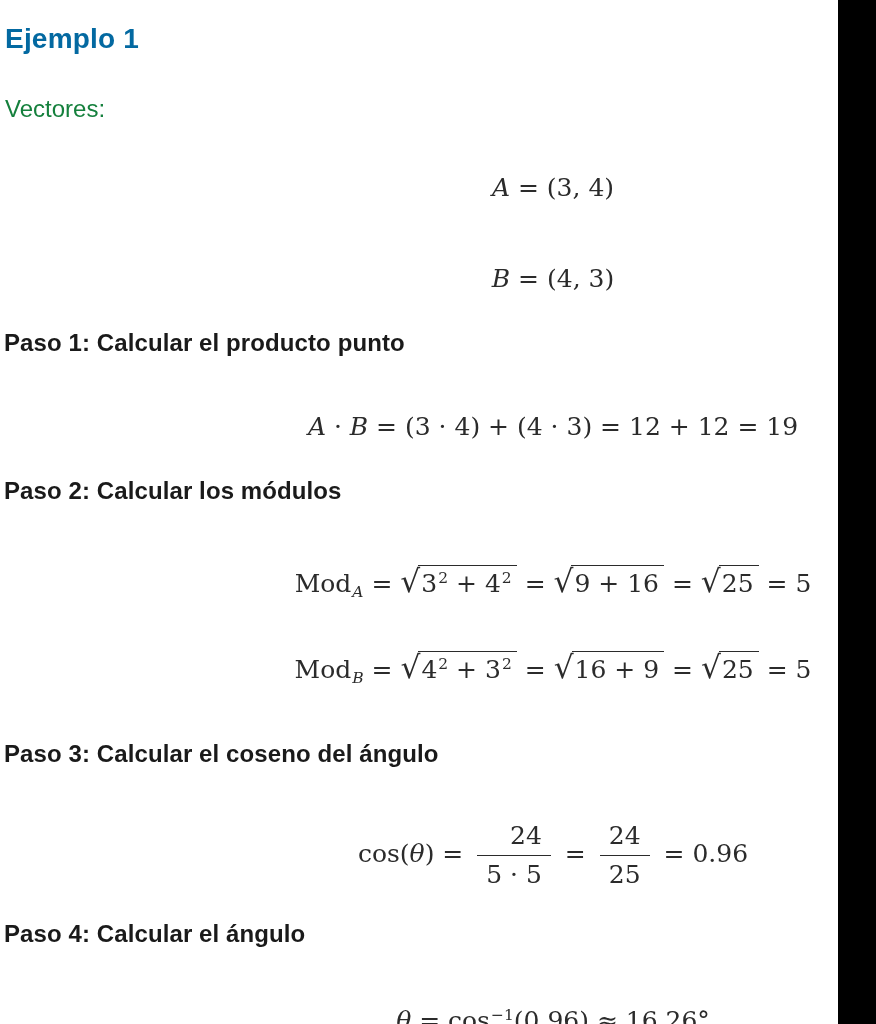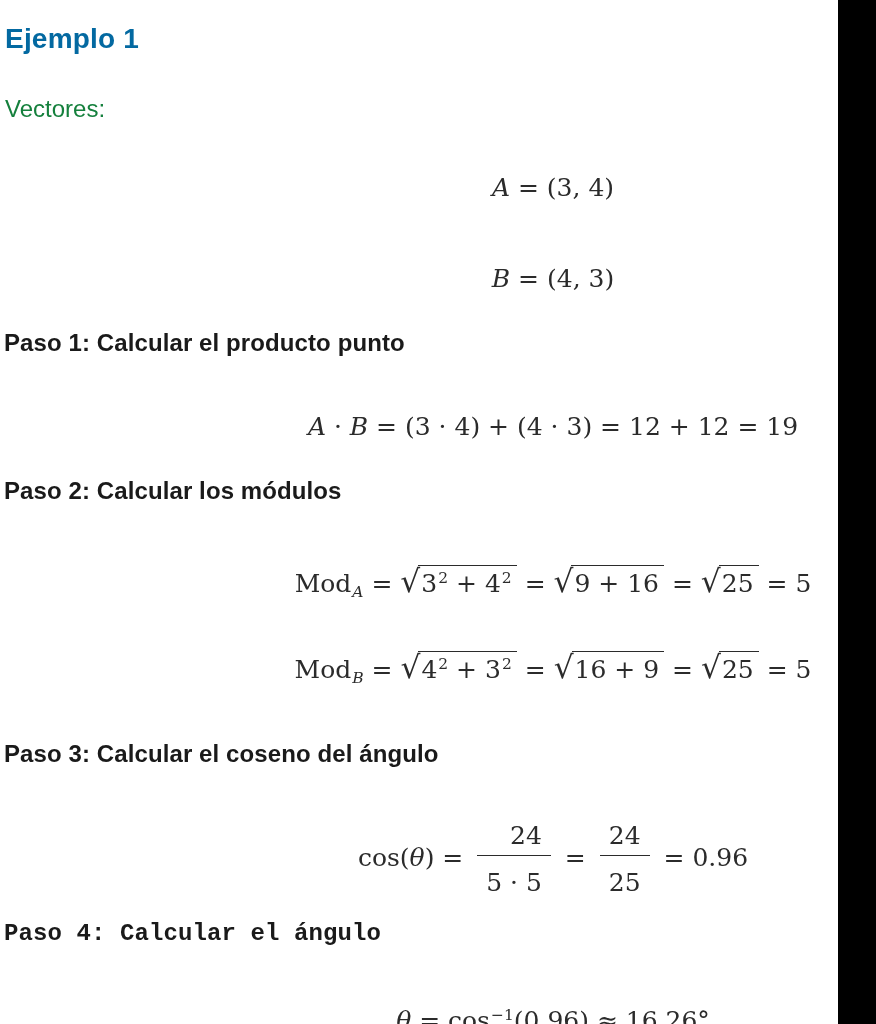--- a/index.html
+++ b/index.html
@@ -20,21 +20,21 @@
     font-size: 24px; color: #15803d;
   }
   .step-heading {
     position: absolute; left: 4px;
     font-size: 24px; font-weight: 700; color: #1a1a1a;
     letter-spacing: 0.1px;
   }
   .step-1 { top: 309px; }
   .step-2 { top: 457px; }
   .step-3 { top: 720px; }
-  .step-4 { top: 900px; font-family: Liberation Mono, monospace; }
+  .step-4 { top: 900px; }
 
   
   .math-row {
     position: absolute; left: 268px; width: 570px;
     text-align: center; white-space: nowrap;
     font-family: "DejaVu Serif", serif;
     font-size: 25px; color: #2b2b2b; margin-top: 29px;
   }
   .eq-vector-a { top: 144px; }
   .eq-vector-b { top: 235px; }
@@ -67,21 +67,21 @@
     padding: 4px 5px 0 3px;
     margin-left: -1px;
     line-height: 1.15;
   }
   .frac {
     display: inline-block; vertical-align: middle;
     text-align: right; margin: 0 6px;
     line-height: 1.2;
   }
   .fnum { display: block; padding: 0 9px 4px; }
-  .fden { display: block; border-top: 1.7px solid currentColor; padding: 12px 9px 0; }
+  .fden { display: block; border-top: 1.7px solid currentColor; padding: 4px 9px 0; }
 
   .right-bar {
     position: absolute; top: 0; right: 0;
     width: 38px; height: 1024px;
     background: #000000;
   }
 </style>
 </head>
 <body>
 

